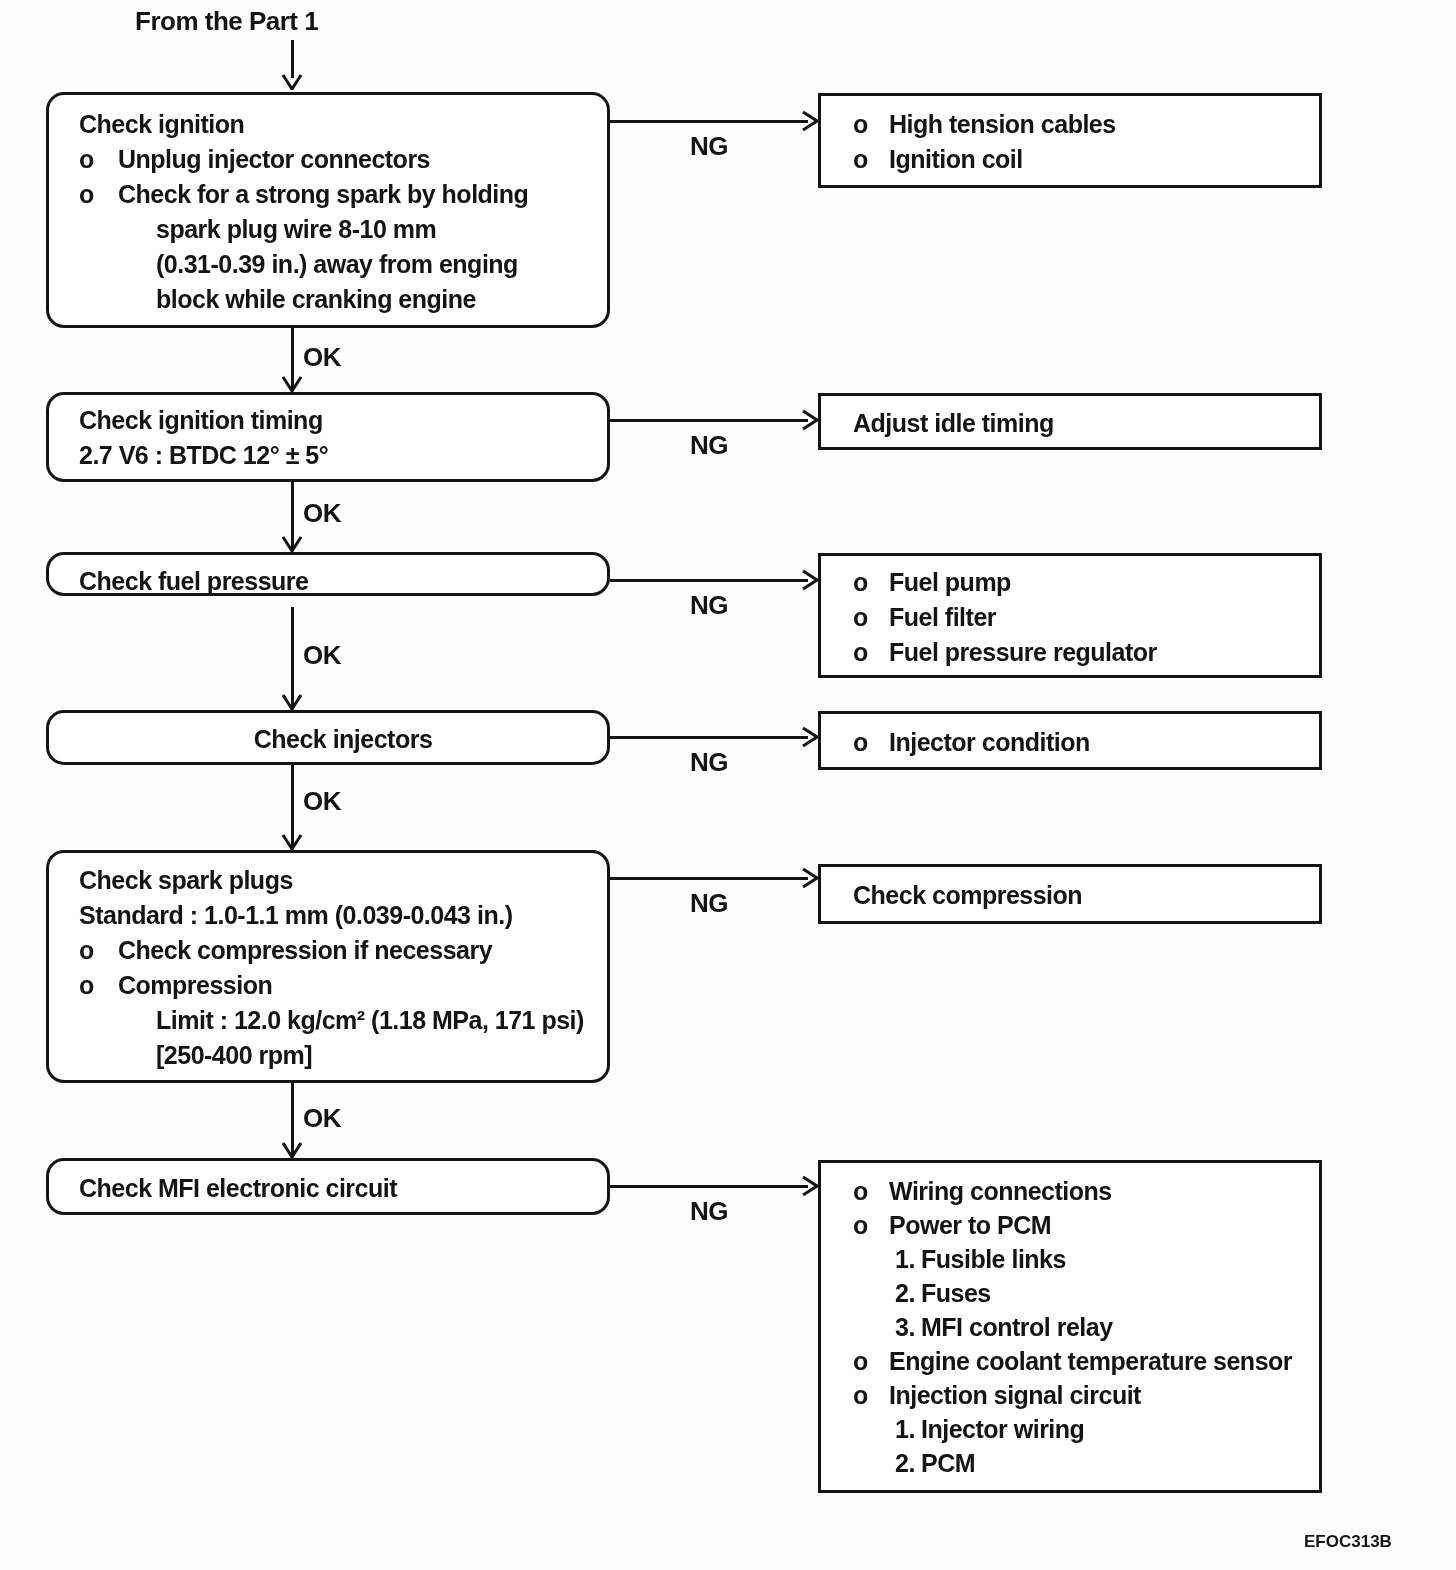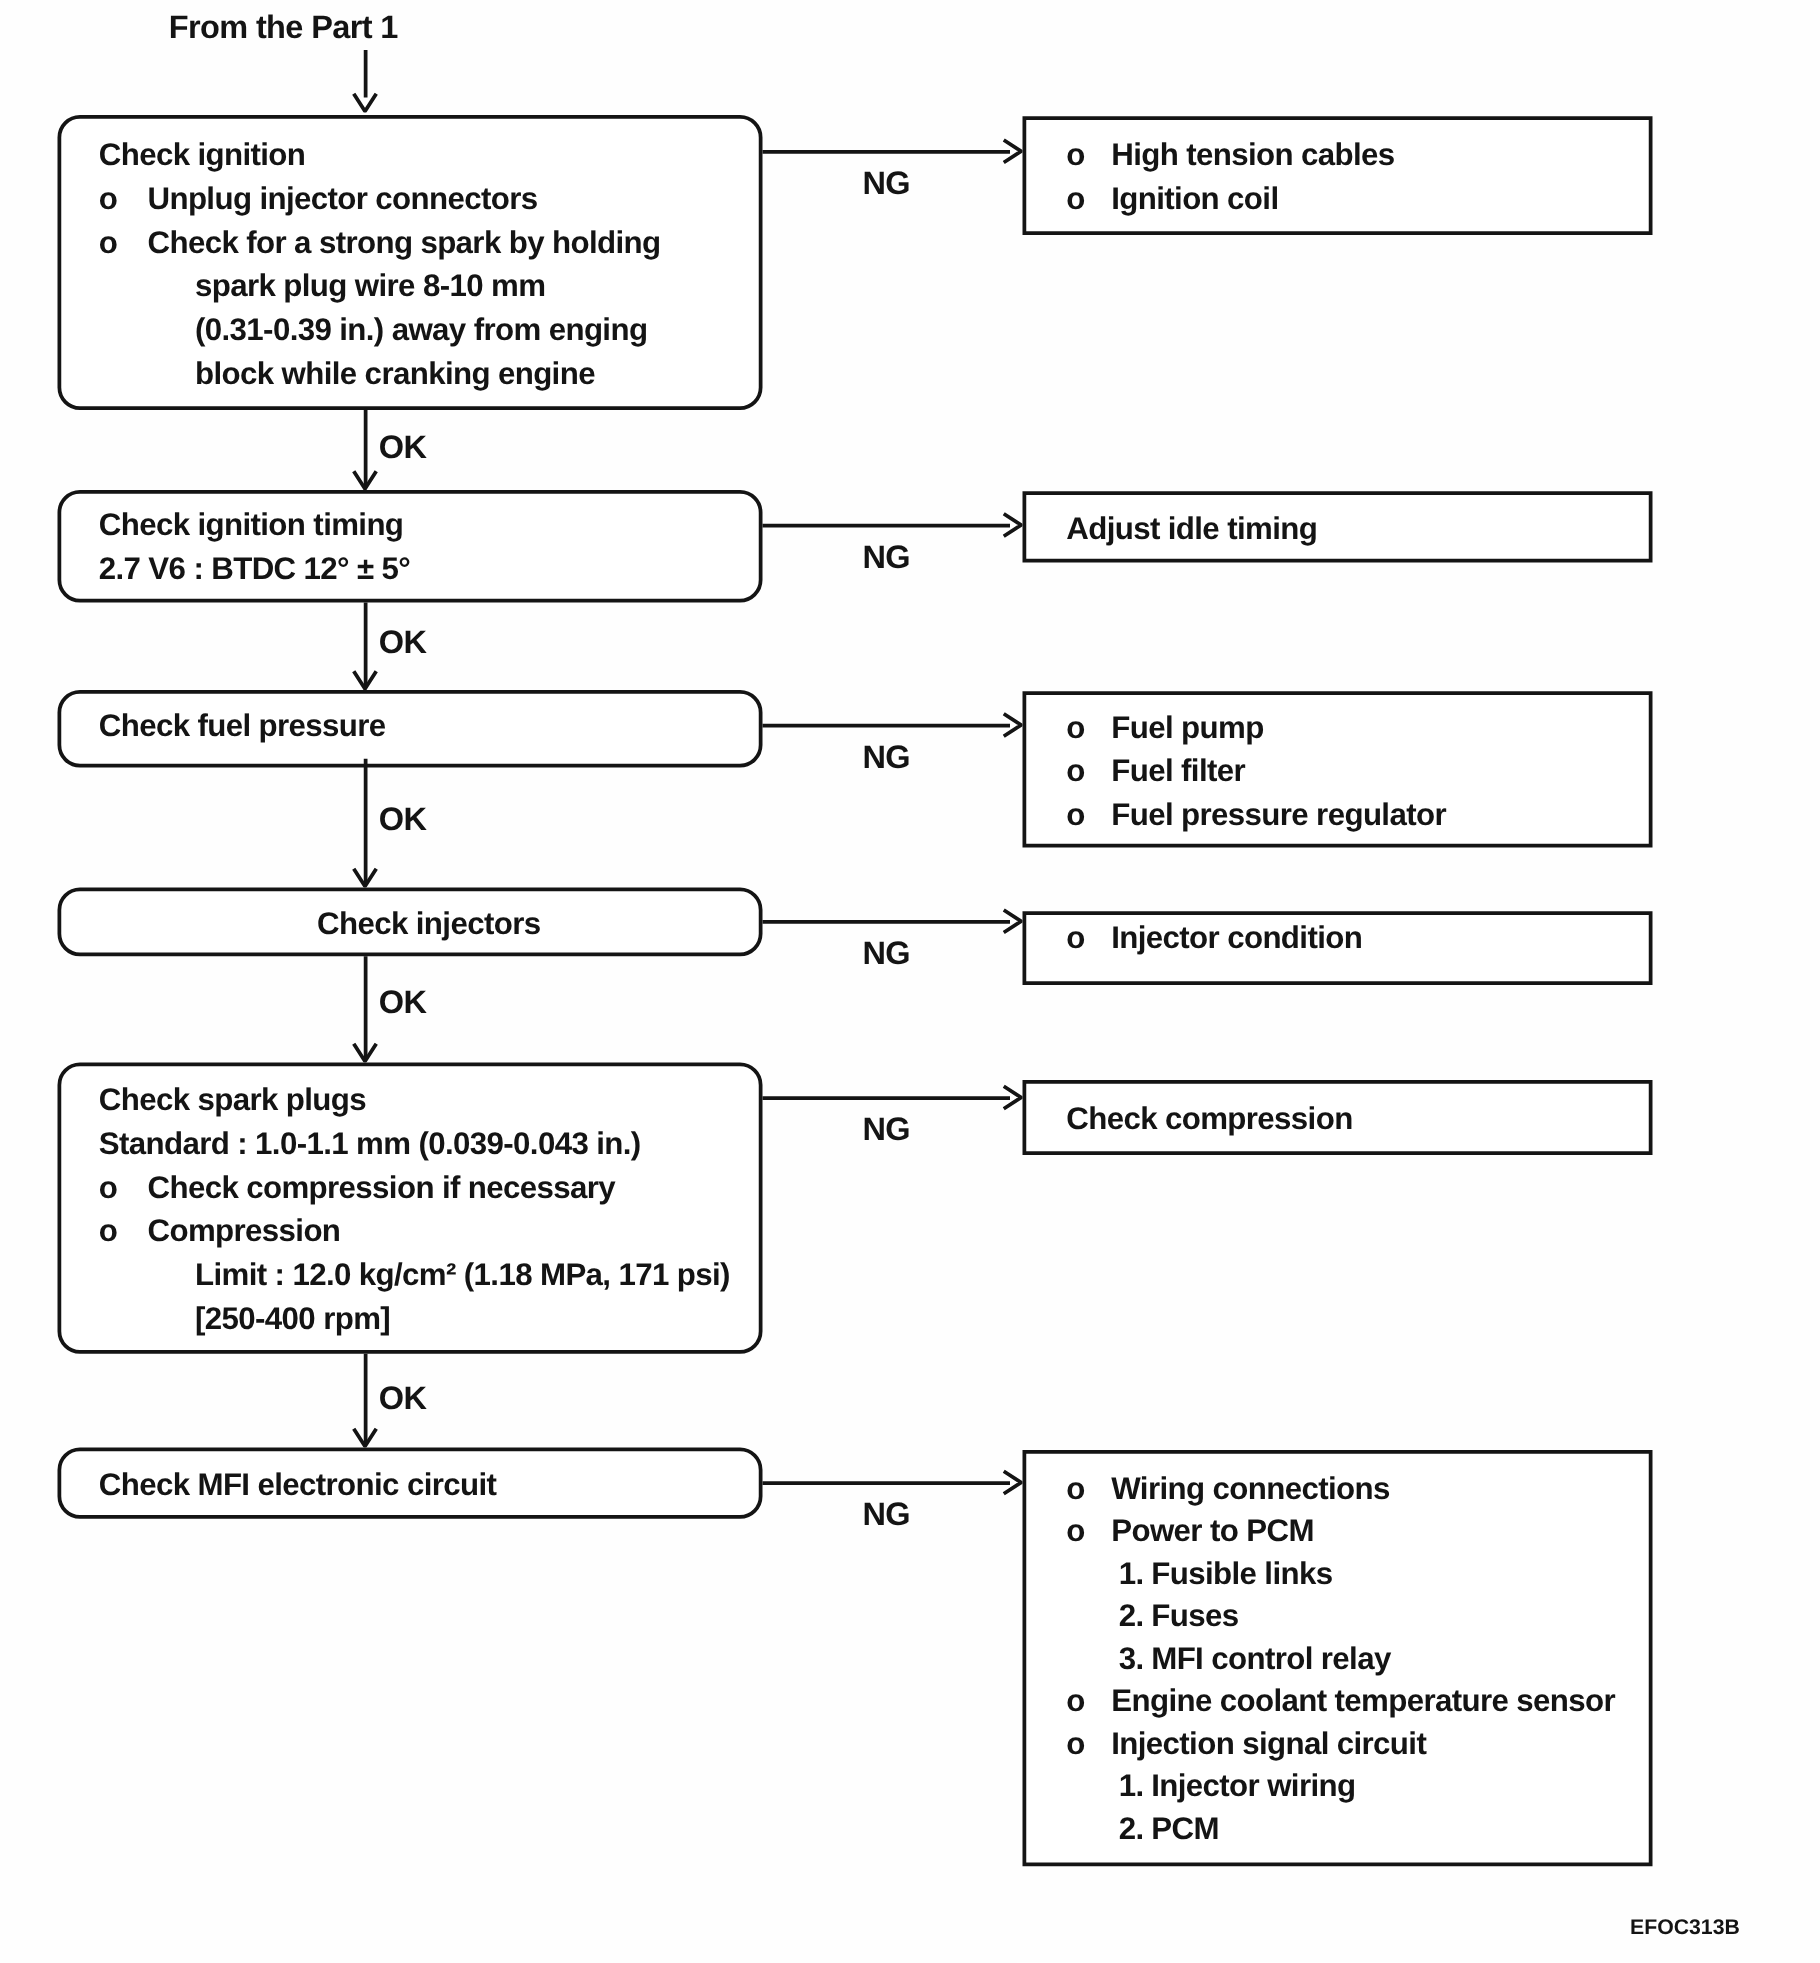--- a/index.html
+++ b/index.html
@@ -48,21 +48,21 @@
     <div class="ln cont"><span>spark plug wire 8-10 mm</span></div>
     <div class="ln cont"><span>(0.31-0.39 in.) away from enging</span></div>
     <div class="ln cont"><span>block while cranking engine</span></div>
   </div>
 
   <div class="box lcol" style="top:392px;height:90px;padding-top:8px;">
     <div class="ln"><span>Check ignition timing</span></div>
     <div class="ln"><span>2.7 V6 : BTDC 12° ± 5°</span></div>
   </div>
 
-  <div class="box lcol" style="top:552px;height:62px;padding-top:9px;">
+  <div class="box lcol" style="top:552px;height:44px;padding-top:9px;">
     <div class="ln"><span>Check fuel pressure</span></div>
   </div>
 
   <div class="box lcol" style="top:710px;height:55px;padding-top:9px;text-align:center;">
     <div class="ln"><span>Check injectors</span></div>
   </div>
 
   <div class="box lcol" style="top:850px;height:233px;padding-top:10px;">
     <div class="ln"><span>Check spark plugs</span></div>
     <div class="ln"><span>Standard : 1.0-1.1 mm (0.039-0.043 in.)</span></div>
@@ -84,21 +84,21 @@
   <div class="box rcol" style="top:393px;height:57px;padding-top:10px;">
     <div class="ln"><span>Adjust idle timing</span></div>
   </div>
 
   <div class="box rcol" style="top:553px;height:125px;padding-top:9px;">
     <div class="ln"><span class="blt">o</span><span>Fuel pump</span></div>
     <div class="ln"><span class="blt">o</span><span>Fuel filter</span></div>
     <div class="ln"><span class="blt">o</span><span>Fuel pressure regulator</span></div>
   </div>
 
-  <div class="box rcol" style="top:729px;height:59px;padding-top:1px;">
+  <div class="box rcol" style="top:711px;height:59px;padding-top:11px;">
     <div class="ln"><span class="blt">o</span><span>Injector condition</span></div>
   </div>
 
   <div class="box rcol" style="top:864px;height:60px;padding-top:11px;">
     <div class="ln"><span>Check compression</span></div>
   </div>
 
   <div class="box rcol tight" style="top:1160px;height:333px;padding-top:11px;">
     <div class="ln"><span class="blt">o</span><span>Wiring connections</span></div>
     <div class="ln"><span class="blt">o</span><span>Power to PCM</span></div>

